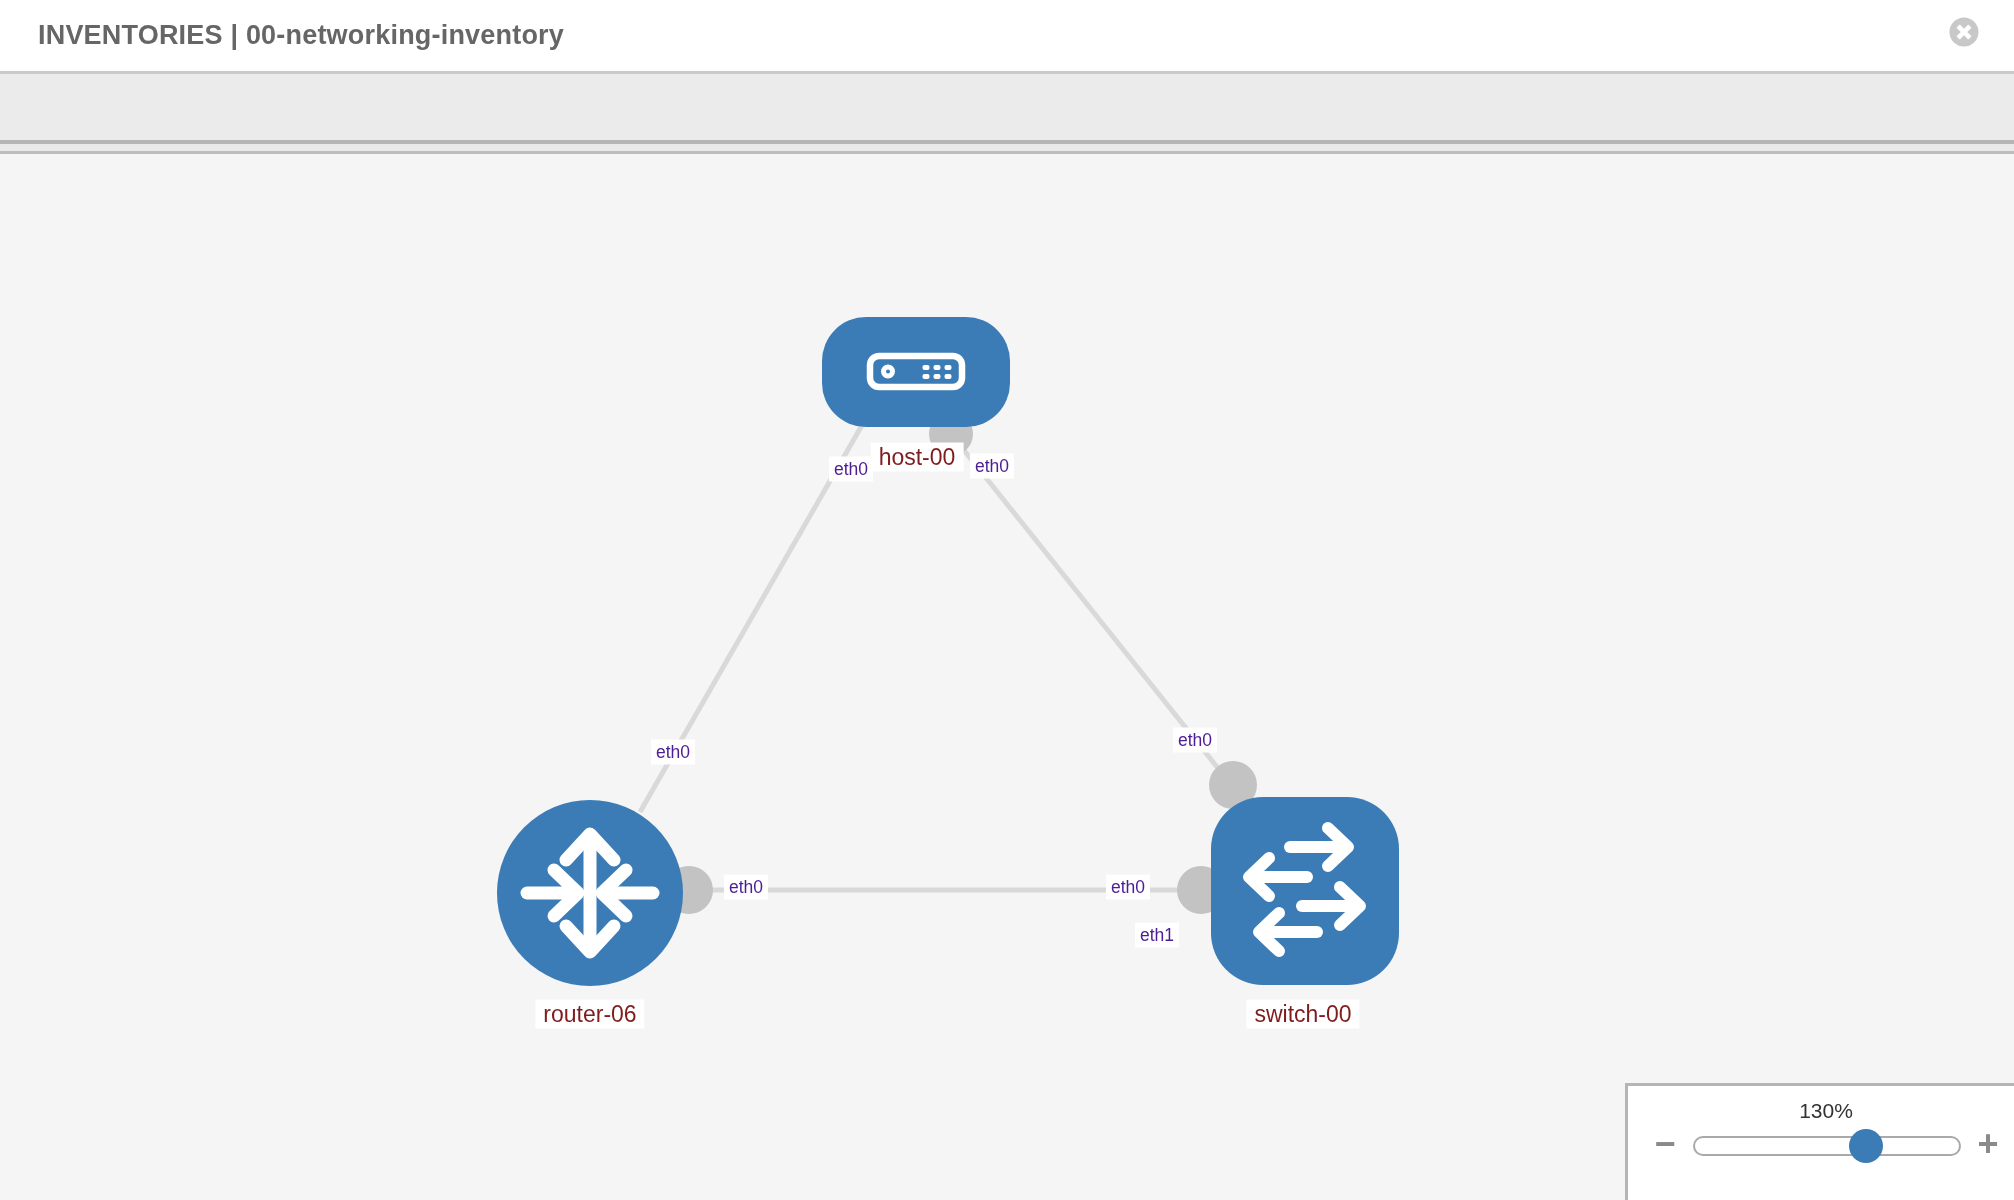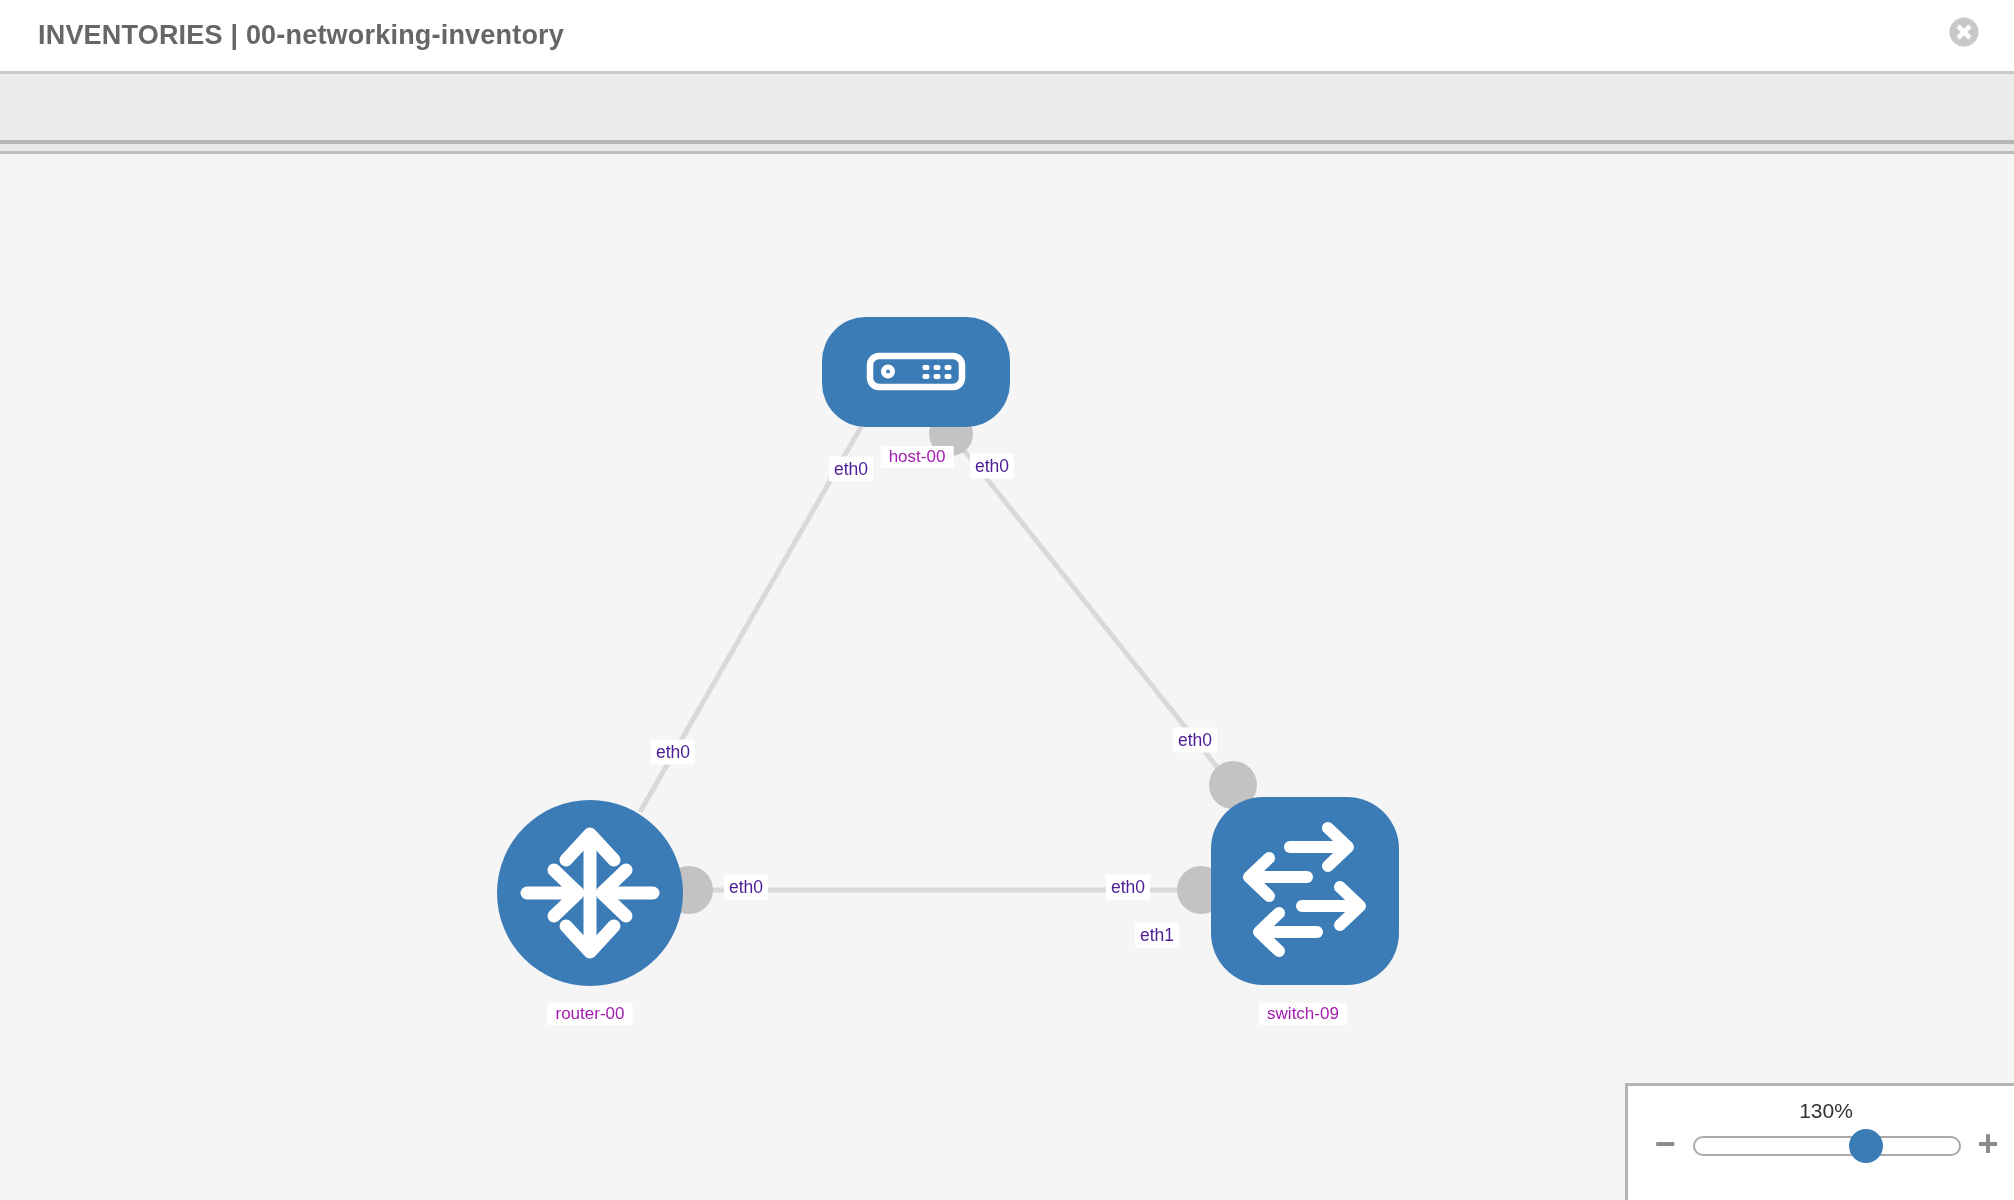--- a/index.html
+++ b/index.html
@@ -24,21 +24,21 @@
   #wrench-btn { left:1044px; }
   #key-btn { left:1116px; }
   #divider-2 { position:absolute; left:0; top:140px; width:2014px; height:4px; background:#b5b5b5; }
   #band { position:absolute; left:0; top:144px; width:2014px; height:7px; background:#e9e9e9; }
   #divider-3 { position:absolute; left:0; top:151px; width:2014px; height:3px; background:#bdbdbd; }
 
   
   #canvas { position:absolute; left:0; top:154px; width:2014px; height:1046px; background:#f5f5f5; }
   #net-svg { position:absolute; left:0; top:0; }
 
-  .node-label { position:absolute; transform:translate(-50%,-50%); background:#fff; padding:1px 8px; font-size:17px; color:#a21caf; white-space:nowrap;text-align:center; }
+  .node-label { position:absolute; transform:translate(-50%,-50%); background:#fff; padding:1px 8px; font-size:23px; color:#7f1d1d; white-space:nowrap;text-align:center; }
   .if-label { position:absolute; transform:translate(-50%,-50%); background:#fff; padding:2px 5px; font-size:17.5px; color:#4c1d95; white-space:nowrap; }
 
   
   #zoom-panel { position:absolute; left:1625px; top:929px; width:428px; height:117px; background:#fff; border-left:3px solid #b5b5b5; border-top:3px solid #b5b5b5; }
   #zoom-level { position:absolute; left:198px; top:25px; transform:translate(-50%,-50%); font-size:21px; color:#333; }
   .zoom-sign { position:absolute; transform:translate(-50%,-50%); font-size:36px; font-weight:bold; color:#8a8a8a; background:transparent; border:none; cursor:pointer; line-height:1; }
   #zoom-minus { left:37px; top:58px; }
   #zoom-plus { left:360px; top:58px; }
   #zoom-track { position:absolute; left:65px; top:50px; width:268px; height:20px; background:#fff; border:2px solid #a9a9a9; border-radius:11px; cursor:pointer; }
   #zoom-thumb { position:absolute; left:221px; top:43px; width:34px; height:34px; border-radius:50%; background:#3b7bb6; cursor:grab; }
@@ -145,22 +145,22 @@
     </svg>
 
     <span class="node-label" style="left:917px; top:303px;">host-00</span>
     <span class="if-label" style="left:851px; top:315px;">eth0</span>
     <span class="if-label" style="left:992px; top:312px;">eth0</span>
     <span class="if-label" style="left:673px; top:598px;">eth0</span>
     <span class="if-label" style="left:1195px; top:586px;">eth0</span>
     <span class="if-label" style="left:746px; top:733px;">eth0</span>
     <span class="if-label" style="left:1128px; top:733px; z-index:1;">eth0</span>
     <span class="if-label" style="left:1157px; top:733px; z-index:2;margin-top:48px;">eth1</span>
-    <span class="node-label" style="left:590px; top:860px;">router-00</span>
-    <span class="node-label" style="left:1303px; top:860px;">switch-09</span>
+    <span class="node-label" style="left:590px; top:860px;">router-06</span>
+    <span class="node-label" style="left:1303px; top:860px;">switch-00</span>
 
     <div id="zoom-panel">
       <span id="zoom-level">130%</span>
       <button class="zoom-sign" id="zoom-minus">−</button>
       <div id="zoom-track"></div>
       <div id="zoom-thumb"></div>
       <button class="zoom-sign" id="zoom-plus">+</button>
     </div>
   </div>
 

